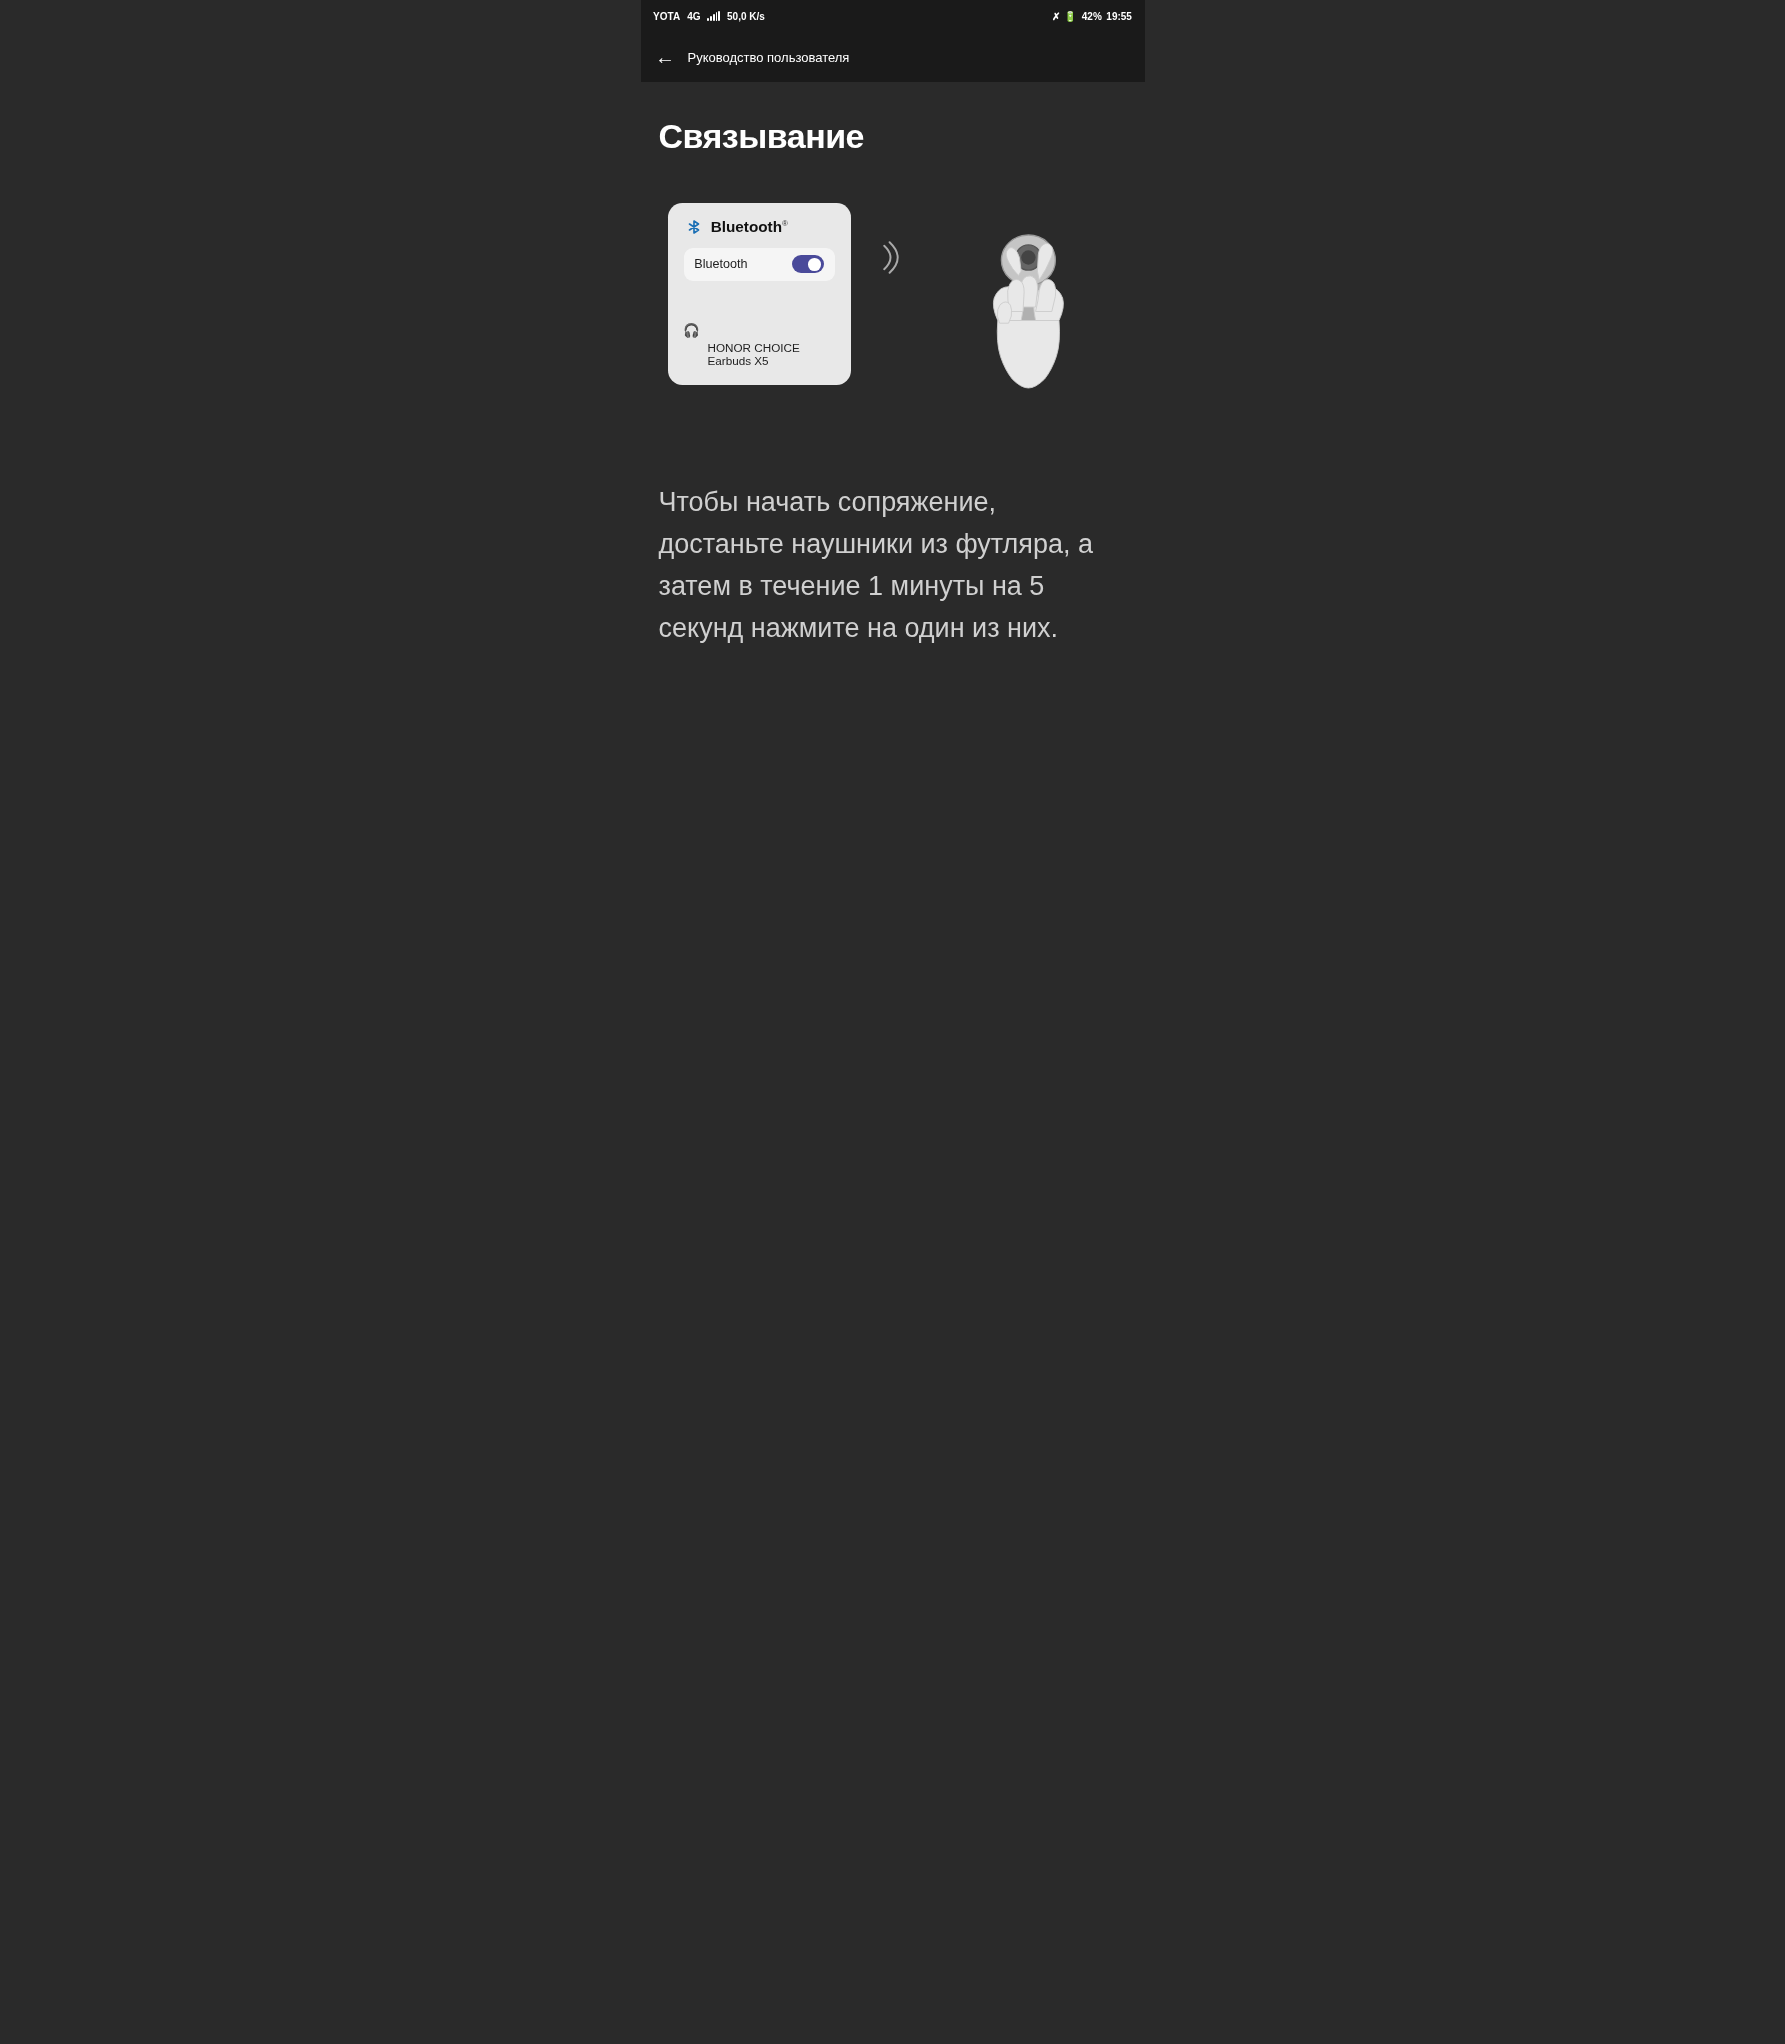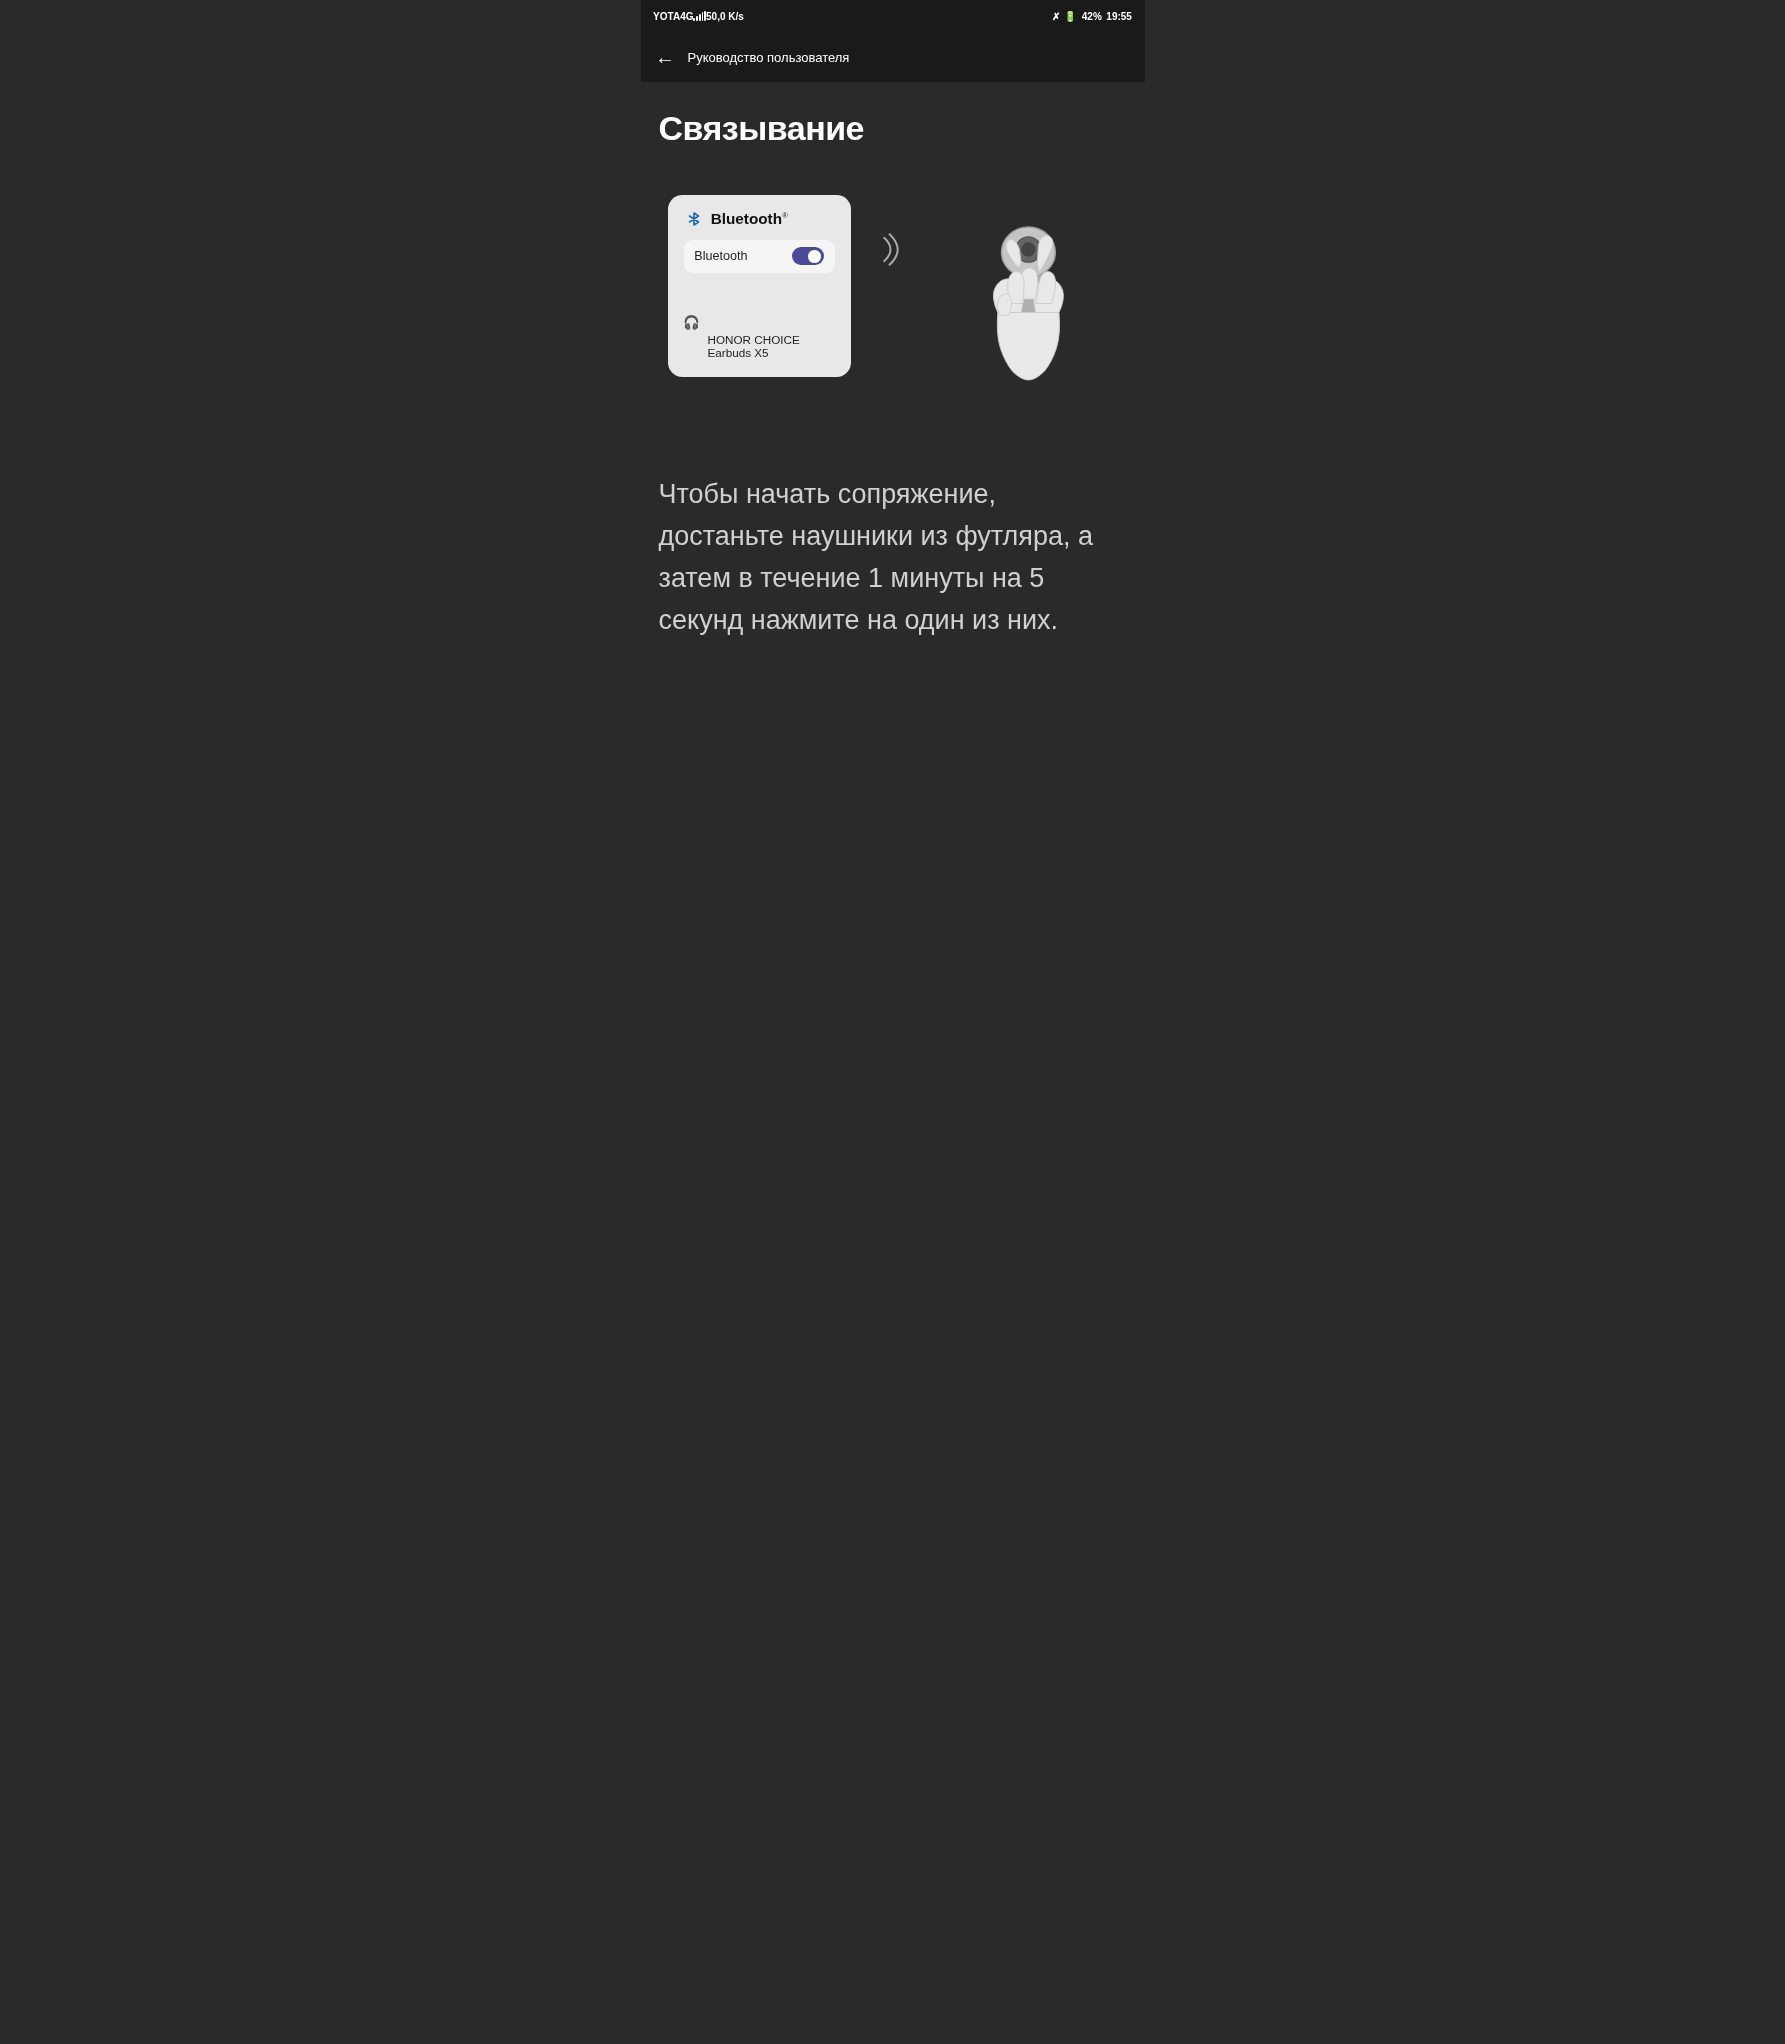--- a/index.html
+++ b/index.html
@@ -21,21 +21,21 @@
       background: #1a1a1a;
       display: flex;
       justify-content: space-between;
       align-items: center;
       padding: 5.4px 12.6px;
       font-size: 10px;
       font-weight: 600;
       color: #fff;
       height: 32px;
     }
-    .status-left { display: flex; align-items: center; gap: 0; }
+    .status-left { display: flex; align-items: center; gap: 7px; }
     .status-right { display: flex; align-items: center; gap: 4.5px; font-size: 10px; }
     .signal-bars { display: flex; align-items: flex-end; gap: 0.9px; height: 10.8px; }
     .signal-bars span {
       background: #fff;
       width: 1.8px;
       display: inline-block;
       border-radius: 0.9px;
     }
 
     
@@ -54,21 +54,21 @@
       line-height: 1;
     }
     .nav-title {
       font-size: 13px;
       font-weight: 400;
       color: #fff;
     }
 
     
     .main-content {
-      padding: 27px 18px 36px 18px;
+      padding: 35px 18px 36px 18px;
       background: #2a2a2a;
     }
 
     .page-heading {
       font-size: 34px;
       font-weight: 800;
       color: #fff;
       margin-bottom: 29px;
       letter-spacing: -0.5px;
     }

